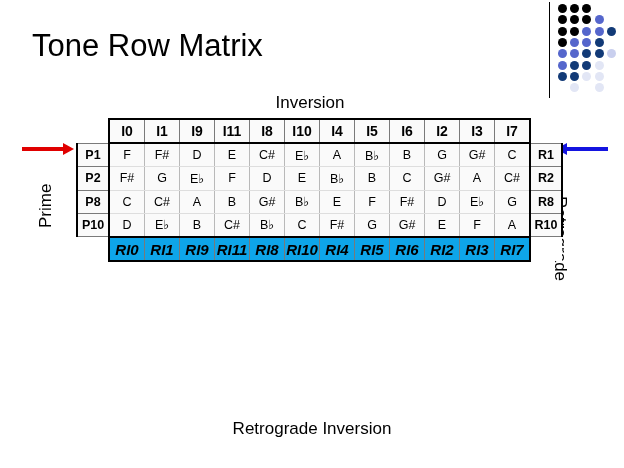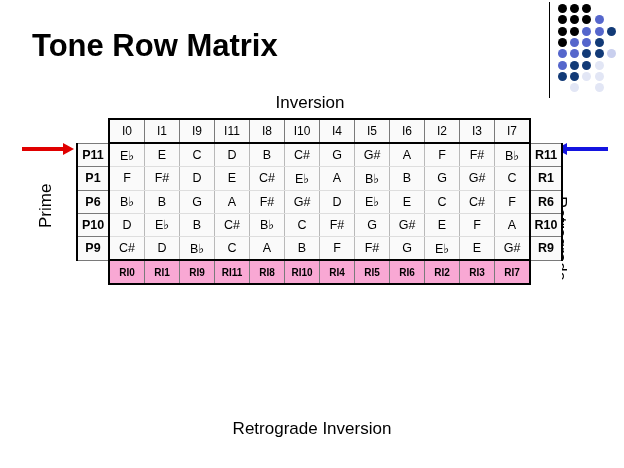--- a/index.html
+++ b/index.html
@@ -14,21 +14,21 @@
     overflow: hidden;
     position: relative;
   }
 
   
   #page-title {
     position: absolute;
     left: 32px;
     top: 28px;
     font-size: 31px;
-    font-weight: bold;
+    font-weight: normal;
     color: #000000;
     letter-spacing: 0px;
     white-space: nowrap;
   }
 
   
   #logo {
     position: absolute;
     left: 558px;
     top: 4px;
@@ -135,37 +135,38 @@
     font-weight: normal;
     background: #fafafa;
     border-left: 1px solid #b9b9b9;
     border-right: 1px solid #b9b9b9;
     border-top: 1px solid #dedede;
     border-bottom: 1px solid #dedede;
     font-size: 12.5px;
   }
   
   table.matrix th.col-head {
-    font-weight: normal;
-    font-size: 12px;
+    font-weight: bold;
+    font-size: 14px;
     border-top: 2px solid #000000;
     border-bottom: 2px solid #000000;
     border-left: 1px solid #7a7a7a;
     border-right: 1px solid #7a7a7a;
     background: #fafafa;
   }
   
   table.matrix th.col-foot {
     font-weight: bold;
-    font-size: 10px;
+    font-size: 15px;
     border-top: 2px solid #000000;
     border-bottom: 2px solid #000000;
     border-left: 1px solid #7a7a7a;
     border-right: 1px solid #7a7a7a;
-    background: #f9a8d4;
+    background: #0ea5e9;
+    font-style: italic;
   }
   
   table.matrix th.row-head,
   table.matrix th.row-foot {
     font-weight: bold;
     font-size: 12.5px;
     width: 30px;
     border-left: 2px solid #000000;
     border-right: 2px solid #000000;
     border-top: 1px solid #7a7a7a;
@@ -254,99 +255,83 @@
           <th class="col-head">I10</th>
           <th class="col-head">I4</th>
           <th class="col-head">I5</th>
           <th class="col-head">I6</th>
           <th class="col-head">I2</th>
           <th class="col-head">I3</th>
           <th class="col-head last-head">I7</th>
           <td class="corner"></td>
         </tr>
         <tr class="body-row">
-          <th class="row-head">P11</th>
-          <td class="cell first-col">E♭</td>
-          <td class="cell">E</td>
-          <td class="cell">C</td>
-          <td class="cell">D</td>
-          <td class="cell">B</td>
-          <td class="cell">C#</td>
-          <td class="cell">G</td>
-          <td class="cell">G#</td>
-          <td class="cell">A</td>
-          <td class="cell">F</td>
-          <td class="cell">F#</td>
-          <td class="cell last-col">B♭</td>
-          <th class="row-foot">R11</th>
-        </tr>
-        <tr class="body-row">
           <th class="row-head">P1</th>
           <td class="cell first-col">F</td>
           <td class="cell">F#</td>
           <td class="cell">D</td>
           <td class="cell">E</td>
           <td class="cell">C#</td>
           <td class="cell">E♭</td>
           <td class="cell">A</td>
           <td class="cell">B♭</td>
           <td class="cell">B</td>
           <td class="cell">G</td>
           <td class="cell">G#</td>
           <td class="cell last-col">C</td>
           <th class="row-foot">R1</th>
         </tr>
         <tr class="body-row">
-          <th class="row-head">P6</th>
-          <td class="cell first-col">B♭</td>
+          <th class="row-head">P2</th>
+          <td class="cell first-col">F#</td>
+          <td class="cell">G</td>
+          <td class="cell">E♭</td>
+          <td class="cell">F</td>
+          <td class="cell">D</td>
+          <td class="cell">E</td>
+          <td class="cell">B♭</td>
           <td class="cell">B</td>
-          <td class="cell">G</td>
+          <td class="cell">C</td>
+          <td class="cell">G#</td>
           <td class="cell">A</td>
+          <td class="cell last-col">C#</td>
+          <th class="row-foot">R2</th>
+        </tr>
+        <tr class="body-row">
+          <th class="row-head">P8</th>
+          <td class="cell first-col">C</td>
+          <td class="cell">C#</td>
+          <td class="cell">A</td>
+          <td class="cell">B</td>
+          <td class="cell">G#</td>
+          <td class="cell">B♭</td>
+          <td class="cell">E</td>
+          <td class="cell">F</td>
           <td class="cell">F#</td>
-          <td class="cell">G#</td>
           <td class="cell">D</td>
           <td class="cell">E♭</td>
-          <td class="cell">E</td>
-          <td class="cell">C</td>
-          <td class="cell">C#</td>
-          <td class="cell last-col">F</td>
-          <th class="row-foot">R6</th>
+          <td class="cell last-col">G</td>
+          <th class="row-foot">R8</th>
         </tr>
         <tr class="body-row">
           <th class="row-head">P10</th>
           <td class="cell first-col">D</td>
           <td class="cell">E♭</td>
           <td class="cell">B</td>
           <td class="cell">C#</td>
           <td class="cell">B♭</td>
           <td class="cell">C</td>
           <td class="cell">F#</td>
           <td class="cell">G</td>
           <td class="cell">G#</td>
           <td class="cell">E</td>
           <td class="cell">F</td>
           <td class="cell last-col">A</td>
           <th class="row-foot">R10</th>
         </tr>
-        <tr class="body-row">
-          <th class="row-head">P9</th>
-          <td class="cell first-col">C#</td>
-          <td class="cell">D</td>
-          <td class="cell">B♭</td>
-          <td class="cell">C</td>
-          <td class="cell">A</td>
-          <td class="cell">B</td>
-          <td class="cell">F</td>
-          <td class="cell">F#</td>
-          <td class="cell">G</td>
-          <td class="cell">E♭</td>
-          <td class="cell">E</td>
-          <td class="cell last-col">G#</td>
-          <th class="row-foot">R9</th>
-        </tr>
         <tr class="foot-row">
           <td class="corner"></td>
           <th class="col-foot first-foot">RI0</th>
           <th class="col-foot">RI1</th>
           <th class="col-foot">RI9</th>
           <th class="col-foot">RI11</th>
           <th class="col-foot">RI8</th>
           <th class="col-foot">RI10</th>
           <th class="col-foot">RI4</th>
           <th class="col-foot">RI5</th>

